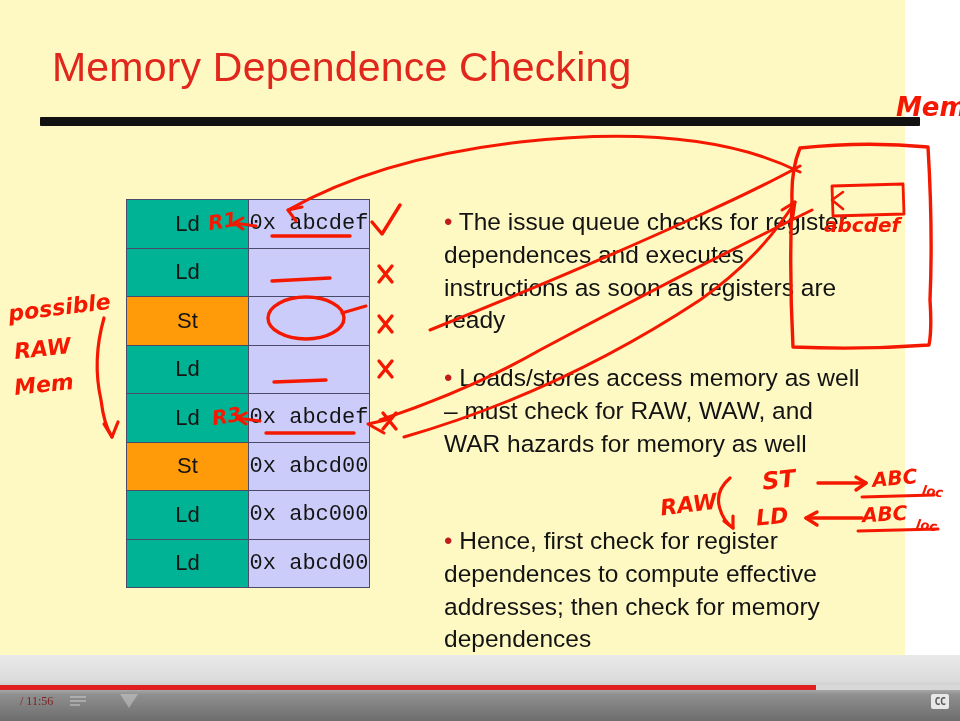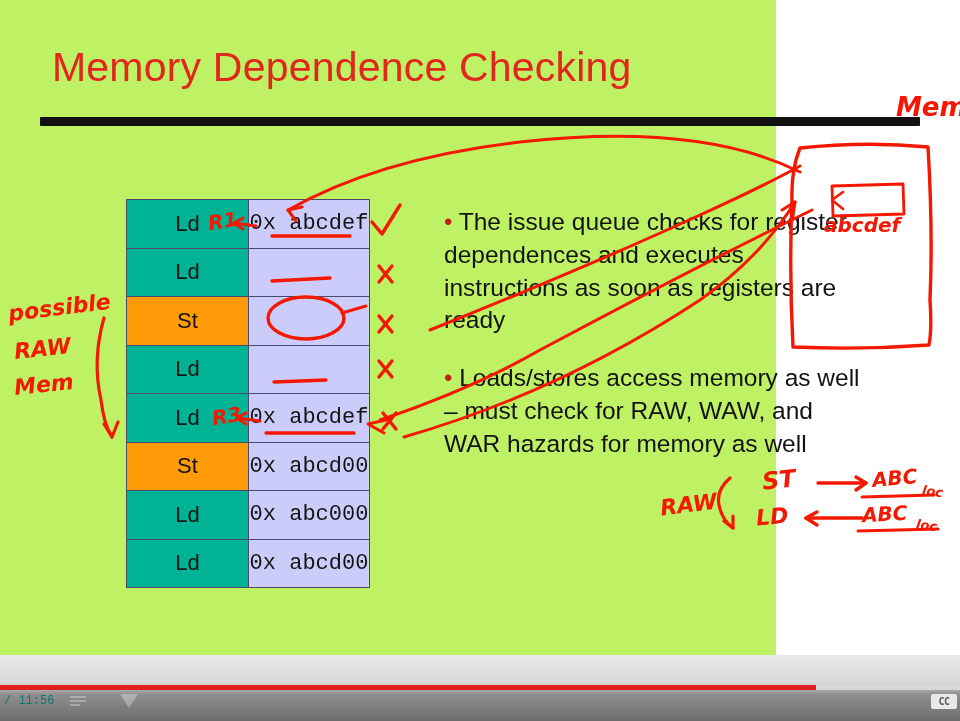--- a/index.html
+++ b/index.html
@@ -5,21 +5,21 @@
   * { box-sizing: border-box; margin: 0; padding: 0; }
   html, body {
     width: 960px; height: 721px;
     background: #ffffff;
     font-family: "Liberation Sans", sans-serif;
     overflow: hidden;
   }
   #stage { position: relative; width: 960px; height: 721px; background: #fff; }
 
   
-  #slide { position: absolute; left: 0; top: 0; width: 776px; height: 655px; background: #bef264; }
+  #slide { position: absolute; left: 0; top: 0; width: 905px; height: 655px; background: #fef9c3; }
 
   #slide-title {
     position: absolute; left: 52px; top: 44px;
     font-size: 41px; color: #e1261c; letter-spacing: .2px;
     white-space: nowrap; font-weight: 400;
   }
   #title-rule {
     position: absolute; left: 40px; top: 117px; width: 880px; height: 9px;
     background: #111; border-radius: 1px;
   }
@@ -71,32 +71,32 @@
   
   #player-bar {
     position: absolute; left: 0; top: 655px; width: 960px; height: 66px;
     background: linear-gradient(to bottom, #e9e9e9 0%, #dcdcdc 38%, #d2d2d2 44%, #cfcfcf 46%, #bdbdbd 47%, #8f8f8f 60%, #6d6d6d 100%);
   }
   #progress-track {
     position: absolute; left: 0; top: 30px; width: 960px; height: 5px; background: #d8d8d8;
   }
   #progress-played { position: absolute; left: 0; top: 0; height: 5px; background: #e02020; }
   #time-display {
-    position: absolute; left: 4px; top: 694px;
-    font-size: 12px; color: #0f766e; font-family: Liberation Mono, monospace;
+    position: absolute; left: 20px; top: 694px;
+    font-size: 12px; color: #7f1d1d; font-family: Liberation Serif, serif;
   }
   .player-icon { position: absolute; opacity: .30; }
   #icon-playlist { left: 70px; top: 696px; width: 16px; height: 12px; }
   #icon-playlist i { display: block; height: 2px; background: #fff; margin-bottom: 2px; }
   #icon-playlist i:nth-child(1){ width: 16px; } #icon-playlist i:nth-child(2){ width: 16px; }
   #icon-playlist i:nth-child(3){ width: 10px; }
   #icon-next { left: 120px; top: 694px; width: 18px; height: 14px;
     background: #fff; clip-path: polygon(0 0, 100% 0, 50% 100%); }
   #cc-button {
-    position: absolute; left: 931px; top: 694px; width: 26px; height: 15px;
+    position: absolute; left: 931px; top: 694px; width: 18px; height: 15px;
     background: #e8e8e8; border-radius: 2px; color: #5a5a5a;
     font-size: 10px; font-weight: bold; text-align: center; line-height: 15px;
     letter-spacing: -.5px; font-family: "DejaVu Sans Mono", monospace;
   }
 </style>
 </head>
 <body>
 
 <div id="stage">
 
@@ -142,20 +142,24 @@
       </tbody>
     </table>
 
     <div class="bullet" id="bullet-1">
       <span class="dot">•</span>
       <span class="txt">The issue queue checks for register dependences and executes instructions as soon as registers are ready</span>
     </div>
     <div class="bullet" id="bullet-2">
       <span class="dot">•</span>
       <span class="txt">Loads/stores access memory as well – must check for RAW, WAW, and WAR hazards for memory as well</span>
+    </div>
+    <div class="bullet" id="bullet-3">
+      <span class="dot">•</span>
+      <span class="txt">Hence, first check for register dependences to compute effective addresses; then check for memory dependences</span>
     </div>
 
     <div id="page-number">7</div>
   </div>
 
   <svg id="ink" viewBox="0 0 960 721">
     <g stroke="#f51800" fill="none" stroke-width="3.2" stroke-linecap="round" stroke-linejoin="round">
 
       <path d="M800 148 Q865 141 928 147 Q933 230 930 300 Q932 330 929 345 Q862 350 793 347 Q789 270 792 200 Q791 170 800 148 Z" stroke-width="3.4"></path>
 

